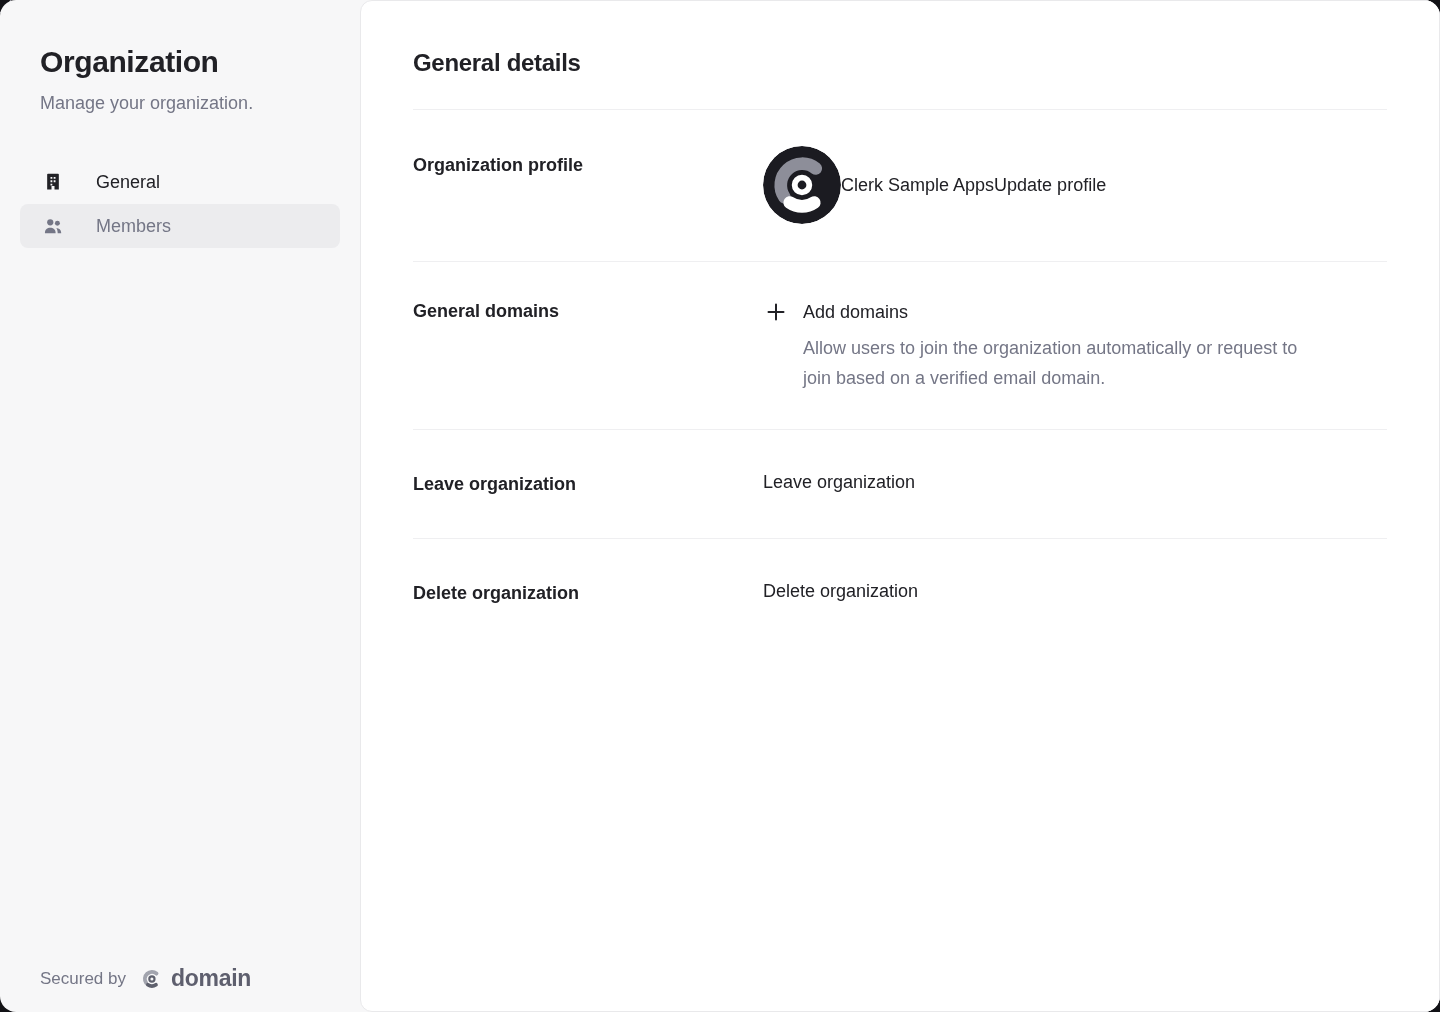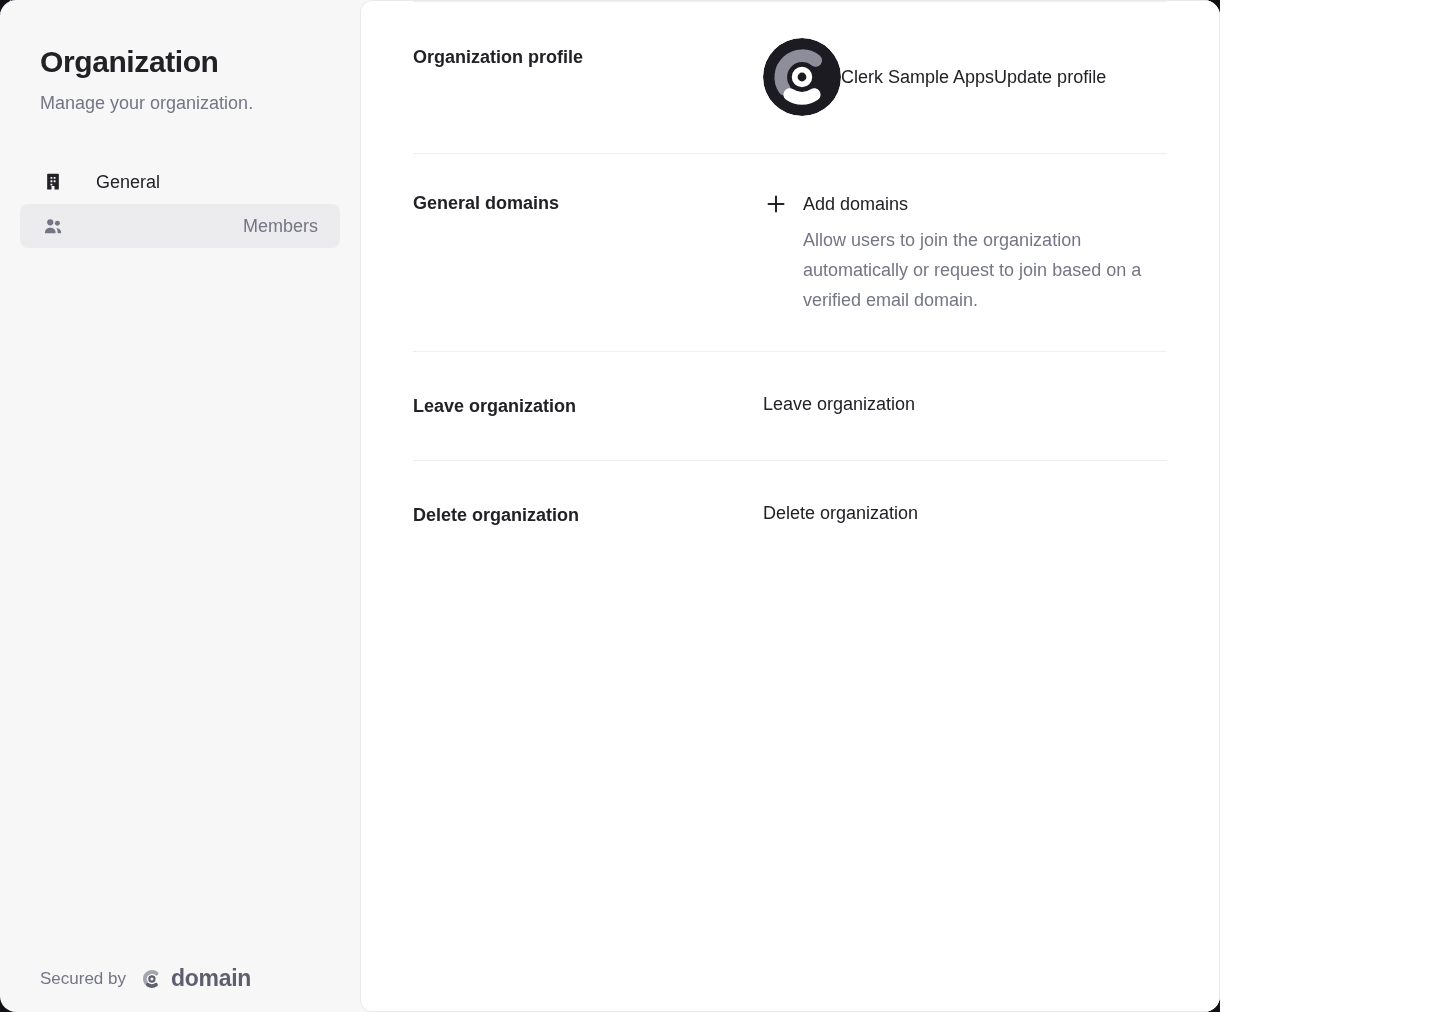--- a/index.html
+++ b/index.html
@@ -5,21 +5,21 @@
   * { box-sizing: border-box; }
   html, body { margin: 0; padding: 0; }
   body {
     width: 1440px; height: 1012px;
     font-family: "Liberation Sans", "DejaVu Sans", sans-serif;
     color: #212126;
     overflow: hidden;
   }
   .stage {
     position: relative;
-    width: 1220px; height: 1012px;
+    width: 1440px; height: 1012px;
     background: #121216;
   }
   .corner-scribble { position: absolute; top: 0; left: 0; }
 
   .card {
     position: absolute; inset: 0;
     border-radius: 16px;
     background: #F7F7F8;
     display: flex;
     overflow: hidden;
@@ -52,21 +52,21 @@
     display: flex;
     align-items: center;
     gap: 32px;
     padding: 0 22px;
     border-radius: 8px;
     font-size: 18px;
     font-weight: 500;
     cursor: pointer;
   }
   .nav-item.is-general { color: #212126; }
-  .nav-item.is-members { color: #747686; background: #ECECEE; justify-content: space-between; }
+  .nav-item.is-members { color: #747686; background: #ECECEE; }
   .nav-icon { display: inline-flex; width: 22px; height: 22px; align-items: center; justify-content: center; }
 
   .sidebar-footer {
     position: absolute;
     left: 40px; bottom: 20px;
     display: flex;
     align-items: center;
     gap: 14px;
   }
   .secured-by { font-size: 17px; color: #747686; }
@@ -209,20 +209,21 @@
               <path d="M 7.3 17.3 A 6.5 6.5 0 0 0 14.7 17.3" stroke="#5E606D" stroke-width="3.6" stroke-linecap="round"></path>
               <circle cx="11" cy="12" r="2.4" fill="none" stroke="#5E606D" stroke-width="2"></circle>
             </svg>
           </span>
           <span class="clerk-word">domain</span>
         </span>
       </div>
     </aside>
 
     <main class="panel">
+      <h2 class="panel-heading">General details</h2>
 
       <section class="row row-profile">
         <div class="row-label">Organization profile</div>
         <div class="row-content profile-line">
           <span class="avatar">
             <svg width="78" height="78" viewBox="0 0 80 80">
               <circle cx="40" cy="40" r="40" fill="#1B1B21"></circle>
               <path d="M 54.1 23.1 A 22 22 0 0 0 22 52.5" stroke="#8D8E99" stroke-width="13" fill="none" stroke-linecap="round"></path>
               <path d="M 27.4 58 A 22 22 0 0 0 52.6 58" stroke="#FFFFFF" stroke-width="13" fill="none" stroke-linecap="round"></path>
               <circle cx="40" cy="40" r="7.5" fill="none" stroke="#FFFFFF" stroke-width="6"></circle>

